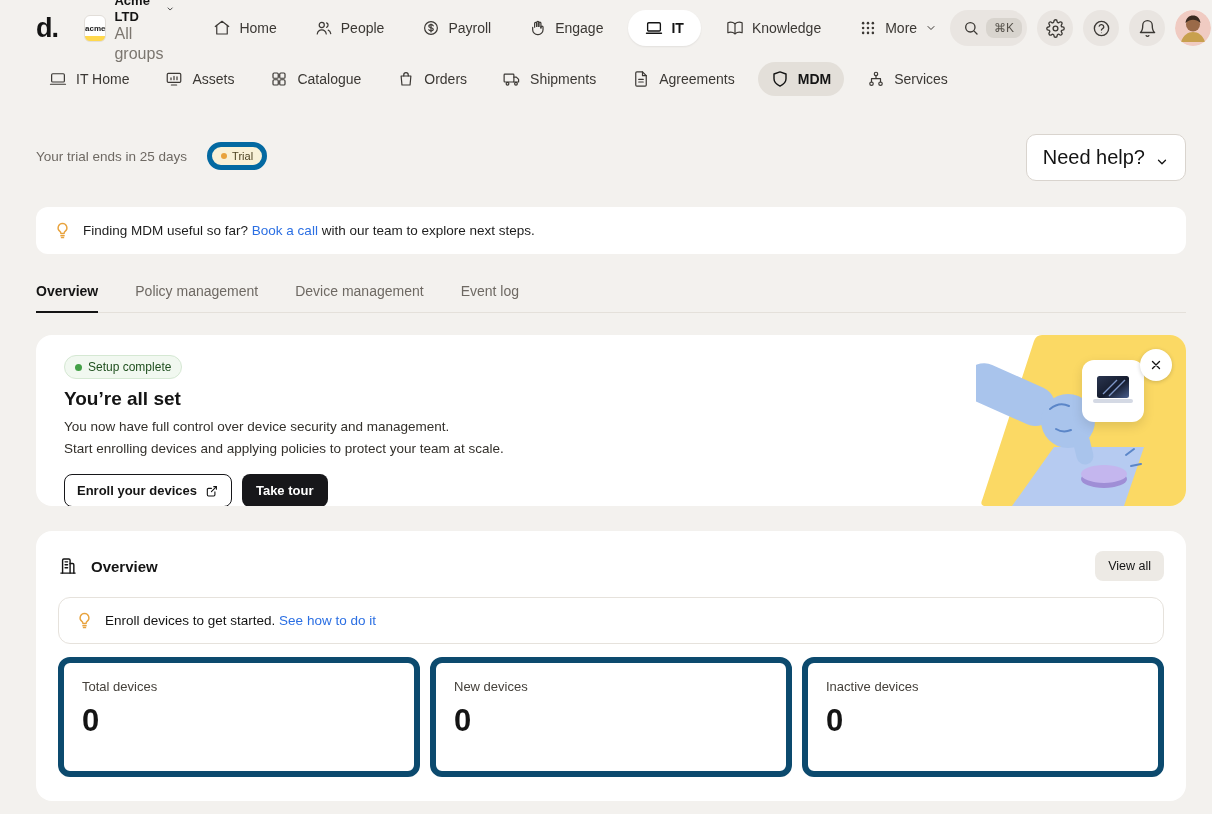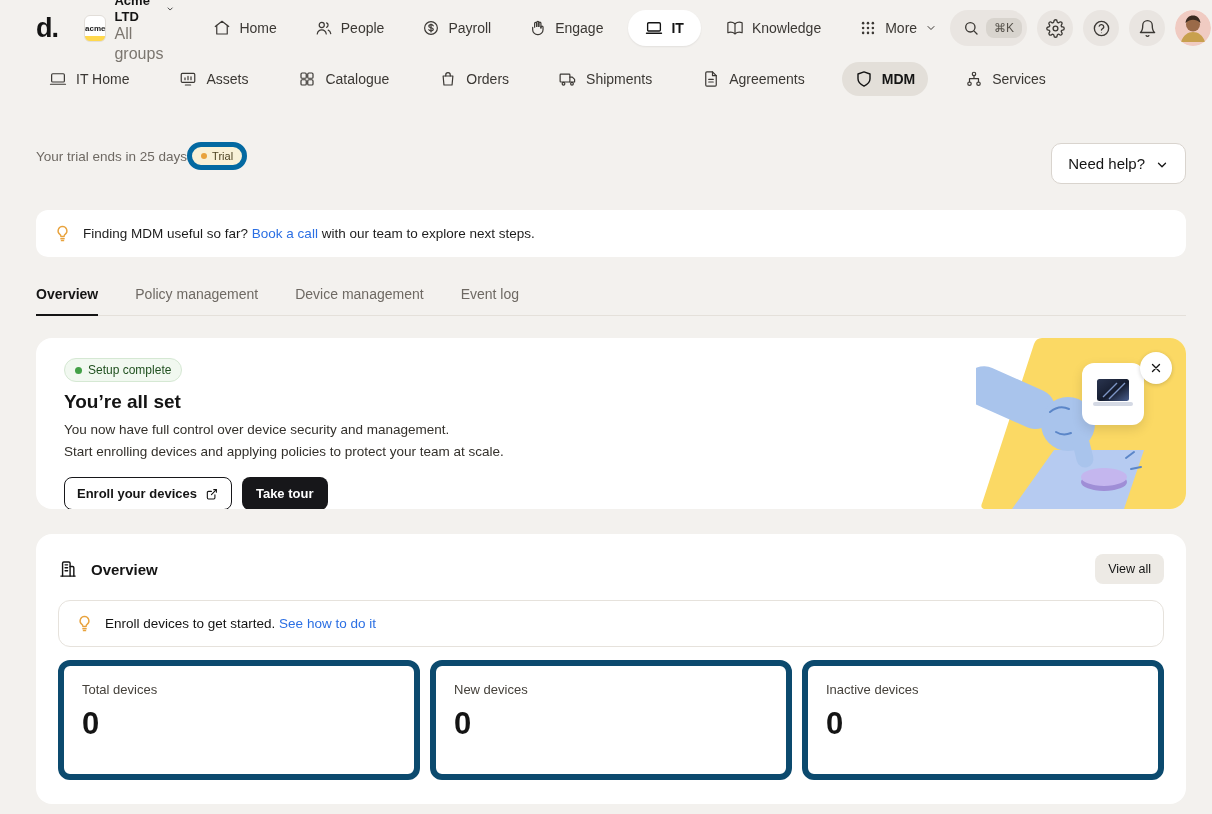--- a/index.html
+++ b/index.html
@@ -50,46 +50,46 @@
     background: #d8d4ce; color: #56524b; border-radius: 8px;
     padding: 4px 8px; font-size: 12px; line-height: 1;
   }
   .icon-btn {
     width: 36px; height: 36px; border-radius: 50%; background: #e9e5e1;
     display: flex; align-items: center; justify-content: center; cursor: pointer; border: none;
   }
   .avatar { width: 36px; height: 36px; border-radius: 50%; overflow: hidden; cursor: pointer; }
 
   
-  .subnav { display: flex; align-items: flex-end; gap: 24px; padding: 6px 36px 14px; }
+  .subnav { display: flex; align-items: flex-end; gap: 10px; padding: 6px 36px 14px; }
   .subnav-item {
     display: flex; align-items: center; gap: 9px;
     padding: 8px 13px; font-size: 14px; color: #3b3834;
     border-radius: 999px; cursor: pointer; white-space: nowrap;
   }
   .subnav-item.active { background: #e3dfd9; font-weight: 700; color: #141414; }
 
   
   .content { padding: 0 26px 0 36px; }
   .page-head { margin-top: 22px; display: flex; justify-content: space-between; align-items: flex-start; }
   h1 { font-size: 33px; font-weight: 700; letter-spacing: -0.6px; color: #151515; }
-  .trial-row { margin-top: 10px; display: flex; align-items: center; gap: 0; font-size: 13.5px; color: #6e6963; }
+  .trial-row { margin-top: 10px; display: flex; align-items: center; gap: 20px; font-size: 13.5px; color: #6e6963; }
   .trial-badge {
     display: inline-flex; align-items: center; gap: 5px;
     background: #f8f0d7; border: 5px solid #0369a1; border-radius: 999px;
     padding: 3px 9px; font-size: 11px; color: #4e4323;
   }
   .dot { width: 6px; height: 6px; border-radius: 50%; }
   .dot-orange { background: #e8a23c; }
   .dot-green { background: #43a047; width: 7px; height: 7px; }
   .help-btn {
     display: flex; align-items: flex-end; gap: 10px;
     background: #ffffff; border: 1px solid #d9d4ce; border-radius: 10px;
-    padding: 11px 16px; font-size: 15px; font-weight: 500; color: #141414;
-    cursor: pointer; font-family: inherit; margin-top: 11px;
+    padding: 11px 16px; font-size: 20px; font-weight: 500; color: #141414;
+    cursor: pointer; font-family: inherit; margin-top: 2px;
   }
 
   .promo-banner {
     margin-top: 26px; background: #ffffff; border-radius: 12px;
     padding: 14px 17px; display: flex; align-items: center; gap: 11px;
     font-size: 13.5px; color: #1d1d1d;
   }
   .link { color: #2b6fe3; text-decoration: none; cursor: pointer; }
 
   .tabs { margin-top: 29px; display: flex; gap: 37px; border-bottom: 1px solid #e4e0da; }

